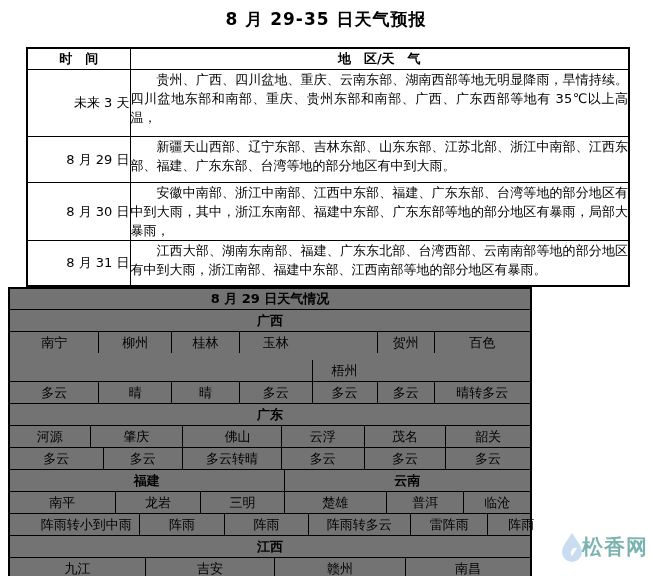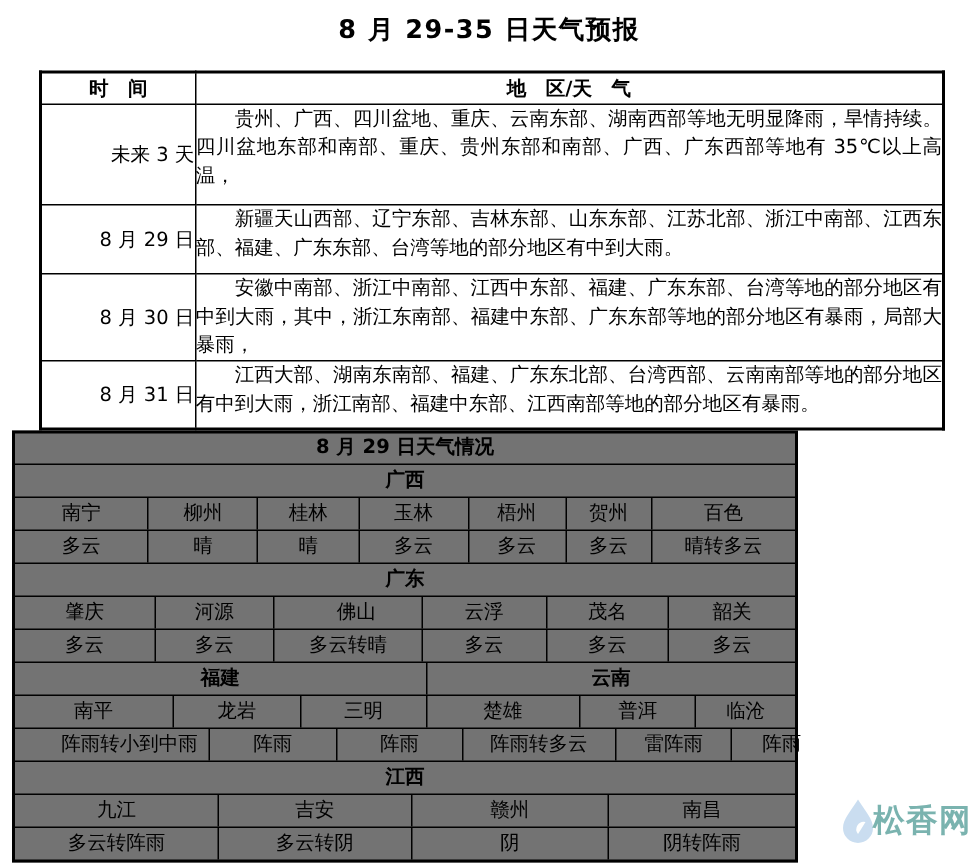--- a/index.html
+++ b/index.html
@@ -73,39 +73,39 @@
     <div class="c-title">8 月 29 日天气情况</div>
     <div>
         <div class="c-row">
           <div class="c-cell region-cell" style="width: 100%;">广西</div>
         </div>
         <div class="c-row">
           <div class="c-cell " style="width: 17%;">南宁</div>
           <div class="c-cell " style="width: 14%;">柳州</div>
           <div class="c-cell " style="width: 13%;">桂林</div>
           <div class="c-cell " style="width: 14%;">玉林</div>
-          <div class="c-cell " style="width: 12.5%;">梧州</div>
+          <div class="c-cell " style="width: 12.5%; margin-top: 28px;">梧州</div>
           <div class="c-cell " style="width: 11%;">贺州</div>
           <div class="c-cell " style="width: 18.5%;">百色</div>
         </div>
         <div class="c-row">
           <div class="c-cell " style="width: 17%;">多云</div>
           <div class="c-cell " style="width: 14%;">晴</div>
           <div class="c-cell " style="width: 13%;">晴</div>
           <div class="c-cell " style="width: 14%;">多云</div>
           <div class="c-cell " style="width: 12.5%;">多云</div>
           <div class="c-cell " style="width: 11%;">多云</div>
           <div class="c-cell " style="width: 18.5%;">晴转多云</div>
         </div>
         <div class="c-row">
           <div class="c-cell region-cell" style="width: 100%;">广东</div>
         </div>
         <div class="c-row">
+          <div class="c-cell " style="width: 15.3%;">河源</div>
           <div class="c-cell " style="width: 17.8%;">肇庆</div>
-          <div class="c-cell " style="width: 15.3%;">河源</div>
           <div class="c-cell " style="width: 19%; padding-left: 11px;">佛山</div>
           <div class="c-cell " style="width: 15.9%;">云浮</div>
           <div class="c-cell " style="width: 15.7%;">茂名</div>
           <div class="c-cell " style="width: 16.3%;">韶关</div>
         </div>
         <div class="c-row">
           <div class="c-cell " style="width: 17.8%;">多云</div>
           <div class="c-cell " style="width: 15.3%;">多云</div>
           <div class="c-cell " style="width: 19%;">多云转晴</div>
           <div class="c-cell " style="width: 15.9%;">多云</div>

